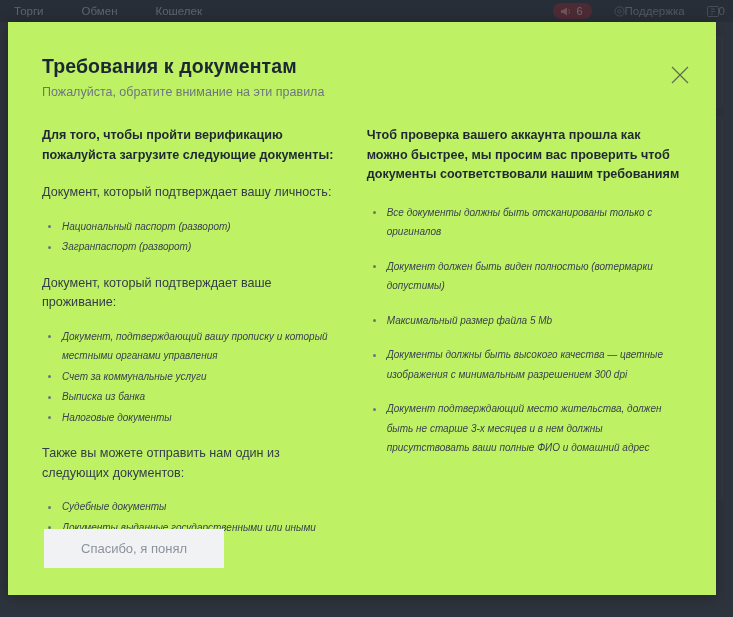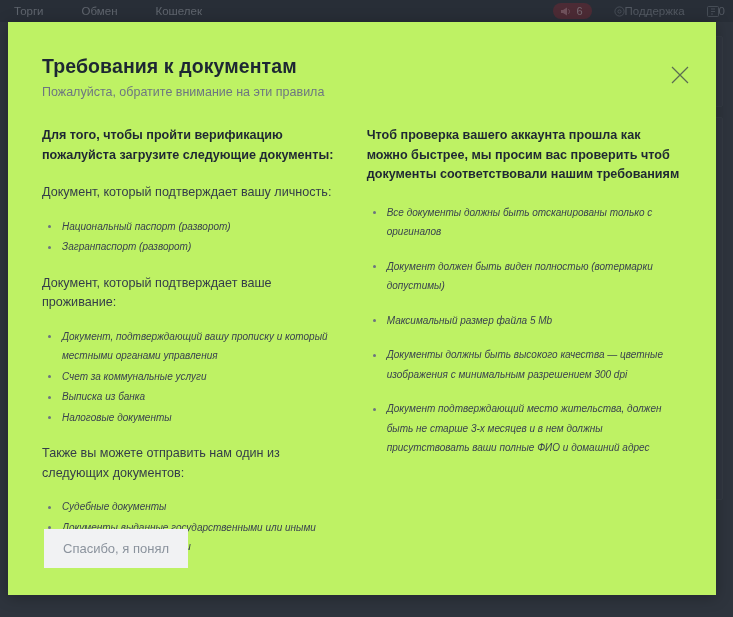--- a/index.html
+++ b/index.html
@@ -200,21 +200,21 @@
 
   .ack-button {
     position: absolute;
     left: 36px;
     top: 507px;
     background: #f1f2f3;
     color: #8b939d;
     border: none;
     font-family: "Liberation Sans", sans-serif;
     font-size: 13px;
-    padding: 12px 19px;
+    padding: 12px 37px;
     cursor: pointer;
   }
 </style>
 </head>
 <body>
 
 <div id="app-root">
 
   <div class="topbar">
     <div class="topbar-nav">

